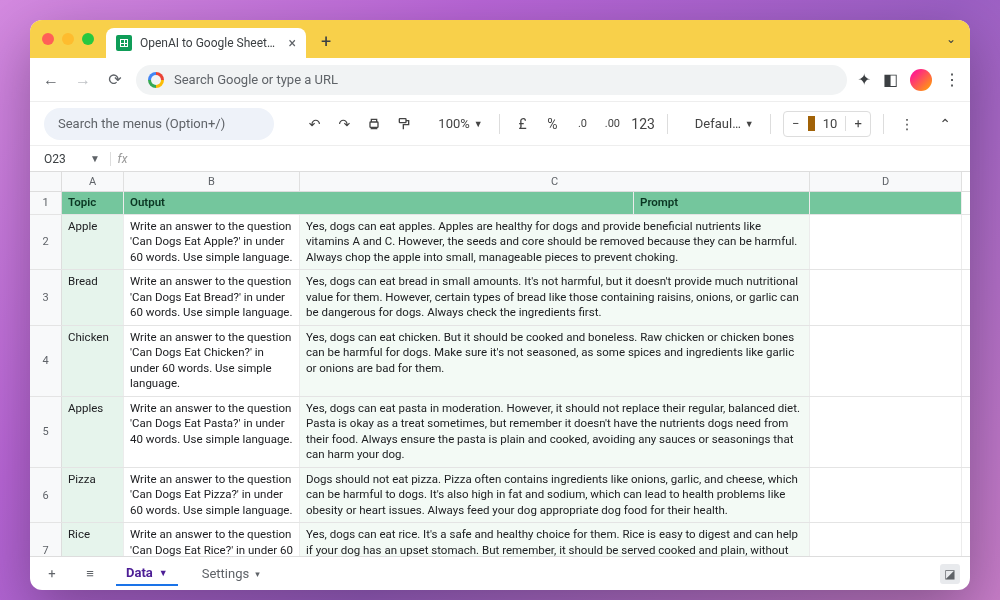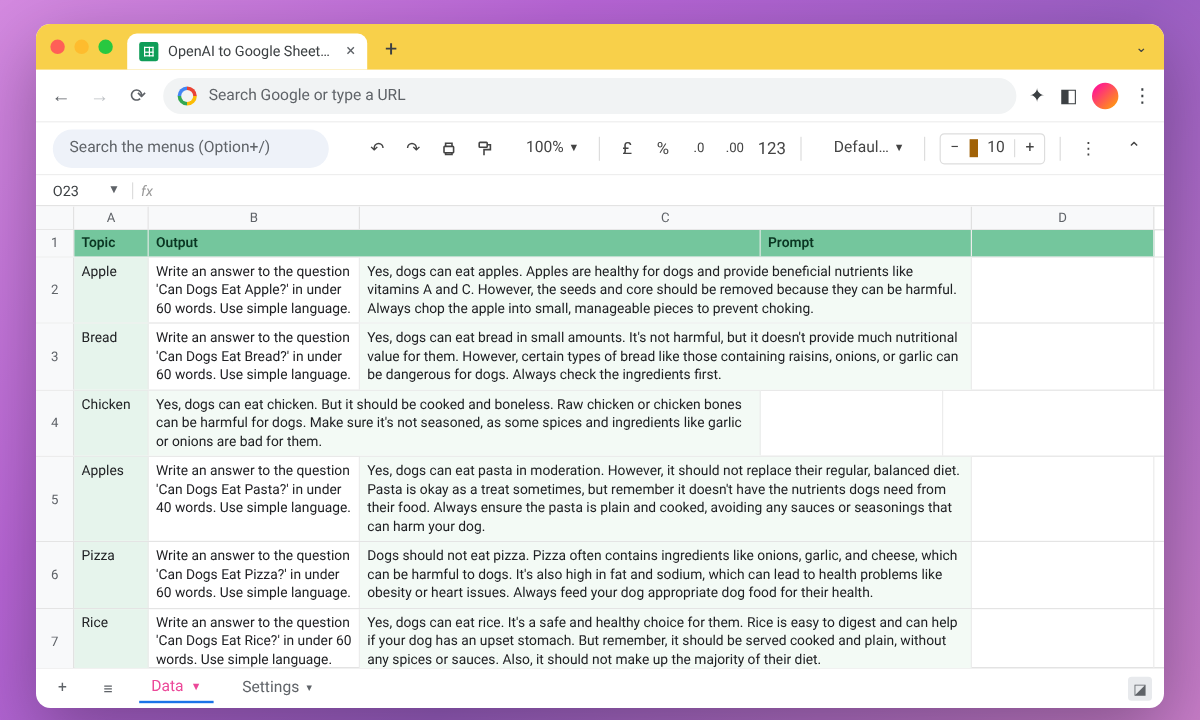--- a/index.html
+++ b/index.html
@@ -110,21 +110,21 @@
   .row.header .cell.d { background:#74c69d; }
   .row.data .cell.a { background:#e6f4ec; }
   .row.data .cell.c { background:#f3faf5; }
 
   .bottom-tabs {
     height: 34px; border-top:1px solid #ddd; display:flex; align-items:center; padding: 0 10px; gap: 14px;
     font-size: 13px; color:#5f6368; position:relative;
   }
   .bt-icn { width:24px; text-align:center; cursor:pointer;}
   .bt-tab { padding: 4px 10px; display:flex; align-items:center; gap:6px; cursor:pointer;}
-  .bt-tab.active { color:#ec4899; border-bottom: 2px solid #1a73e8; font-weight:400;}
+  .bt-tab.active { color:#4c1d95; border-bottom: 2px solid #1a73e8; font-weight:700;}
   .bt-explore { position:absolute; right:10px; width:20px; height:20px; background:#e8eaed; border-radius:3px; display:flex; align-items:center; justify-content:center; font-size:12px;}
 
   svg { display:block; }
 </style>
 </head>
 <body>
 
 <div class="window">
 
   <div class="titlebar">
@@ -241,20 +241,21 @@
         <div class="row data">
           <div class="rn">3</div>
           <div class="cell a">Bread</div>
           <div class="cell b">Write an answer to the question 'Can Dogs Eat Bread?' in under 60 words. Use simple language.</div>
           <div class="cell c">Yes, dogs can eat bread in small amounts. It's not harmful, but it doesn't provide much nutritional value for them. However, certain types of bread like those containing raisins, onions, or garlic can be dangerous for dogs. Always check the ingredients first.</div>
           <div class="cell d"></div>
         </div>
         <div class="row data">
           <div class="rn">4</div>
           <div class="cell a">Chicken</div>
+          <div class="cell b">Write an answer to the question 'Can Dogs Eat Chicken?' in under 60 words. Use simple language.</div>
           <div class="cell c">Yes, dogs can eat chicken. But it should be cooked and boneless. Raw chicken or chicken bones can be harmful for dogs. Make sure it's not seasoned, as some spices and ingredients like garlic or onions are bad for them.</div>
           <div class="cell d"></div>
         </div>
         <div class="row data">
           <div class="rn">5</div>
           <div class="cell a">Apples</div>
           <div class="cell b">Write an answer to the question 'Can Dogs Eat Pasta?' in under 40 words. Use simple language.</div>
           <div class="cell c">Yes, dogs can eat pasta in moderation. However, it should not replace their regular, balanced diet. Pasta is okay as a treat sometimes, but remember it doesn't have the nutrients dogs need from their food. Always ensure the pasta is plain and cooked, avoiding any sauces or seasonings that can harm your dog.</div>
           <div class="cell d"></div>
         </div>

